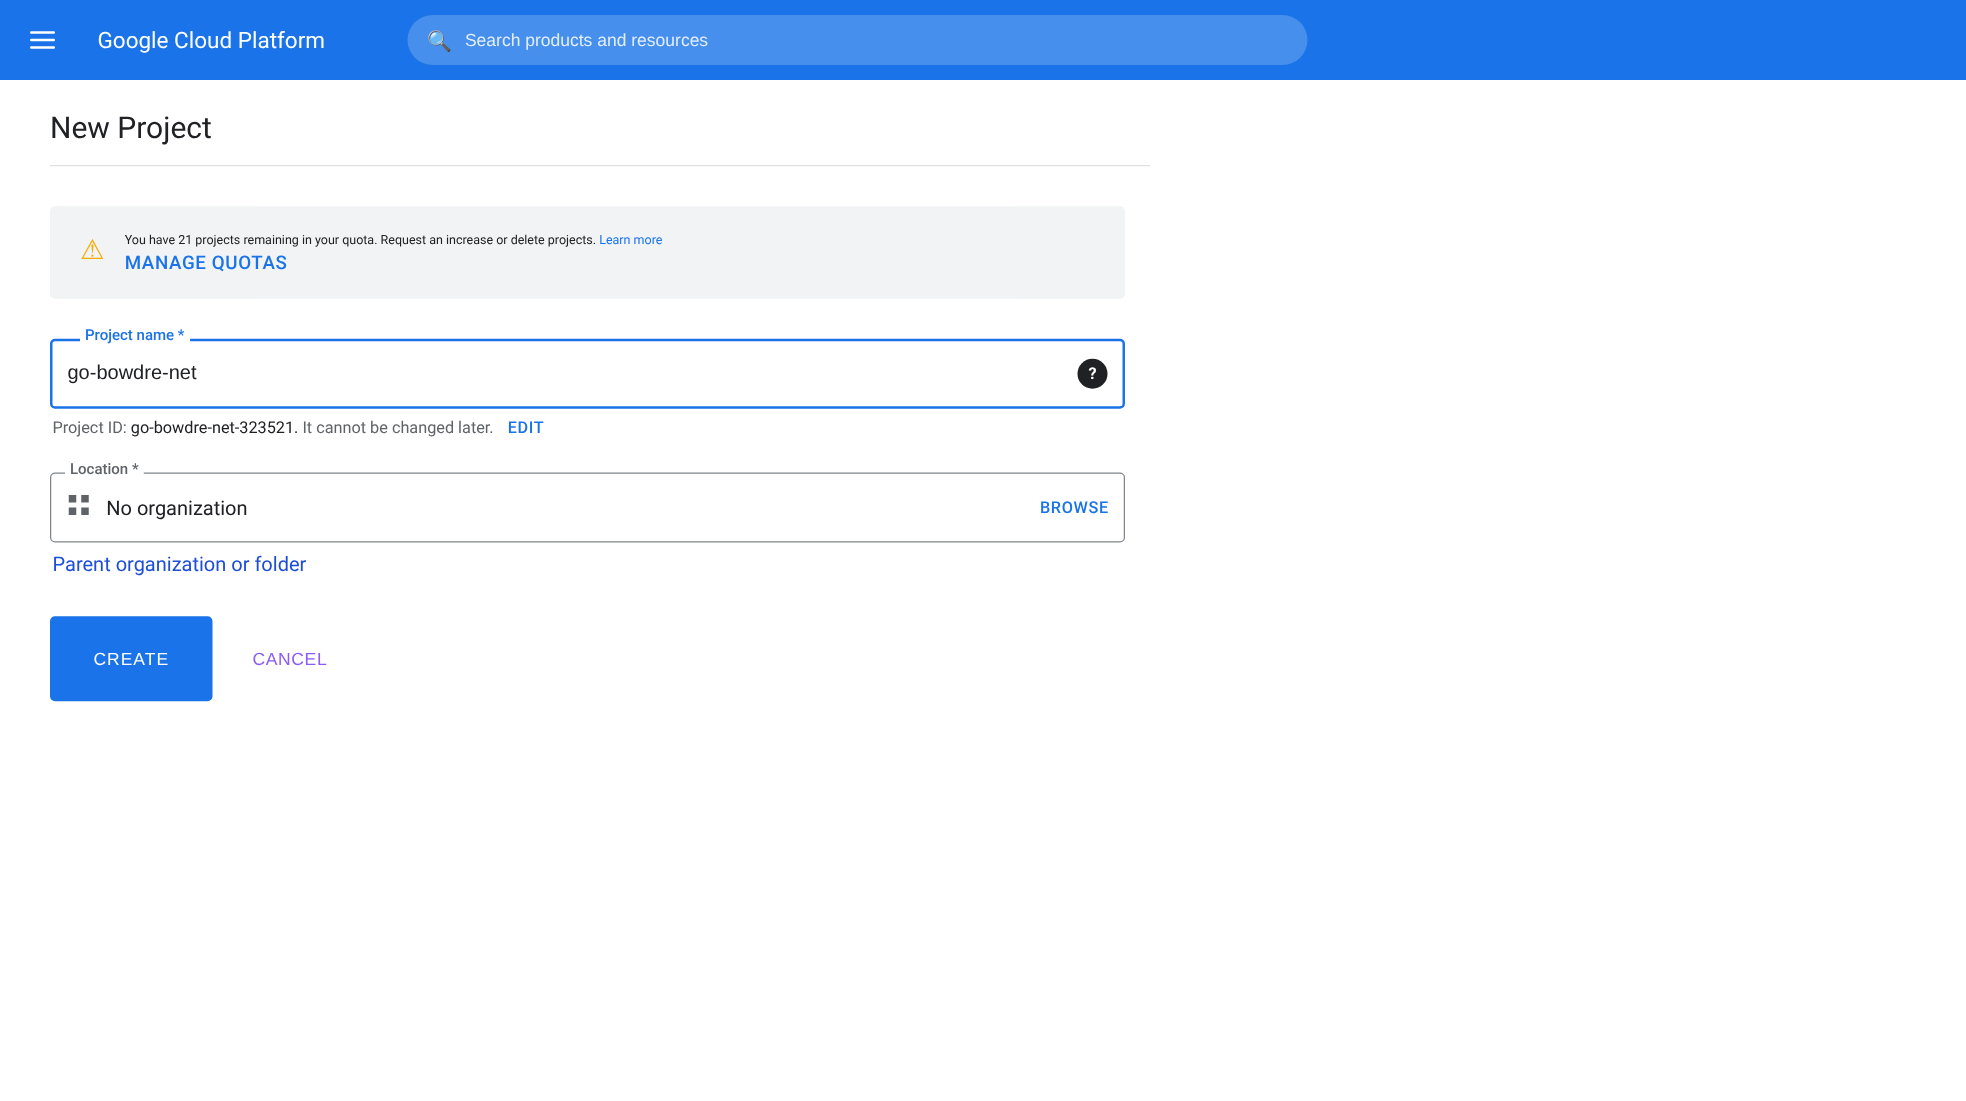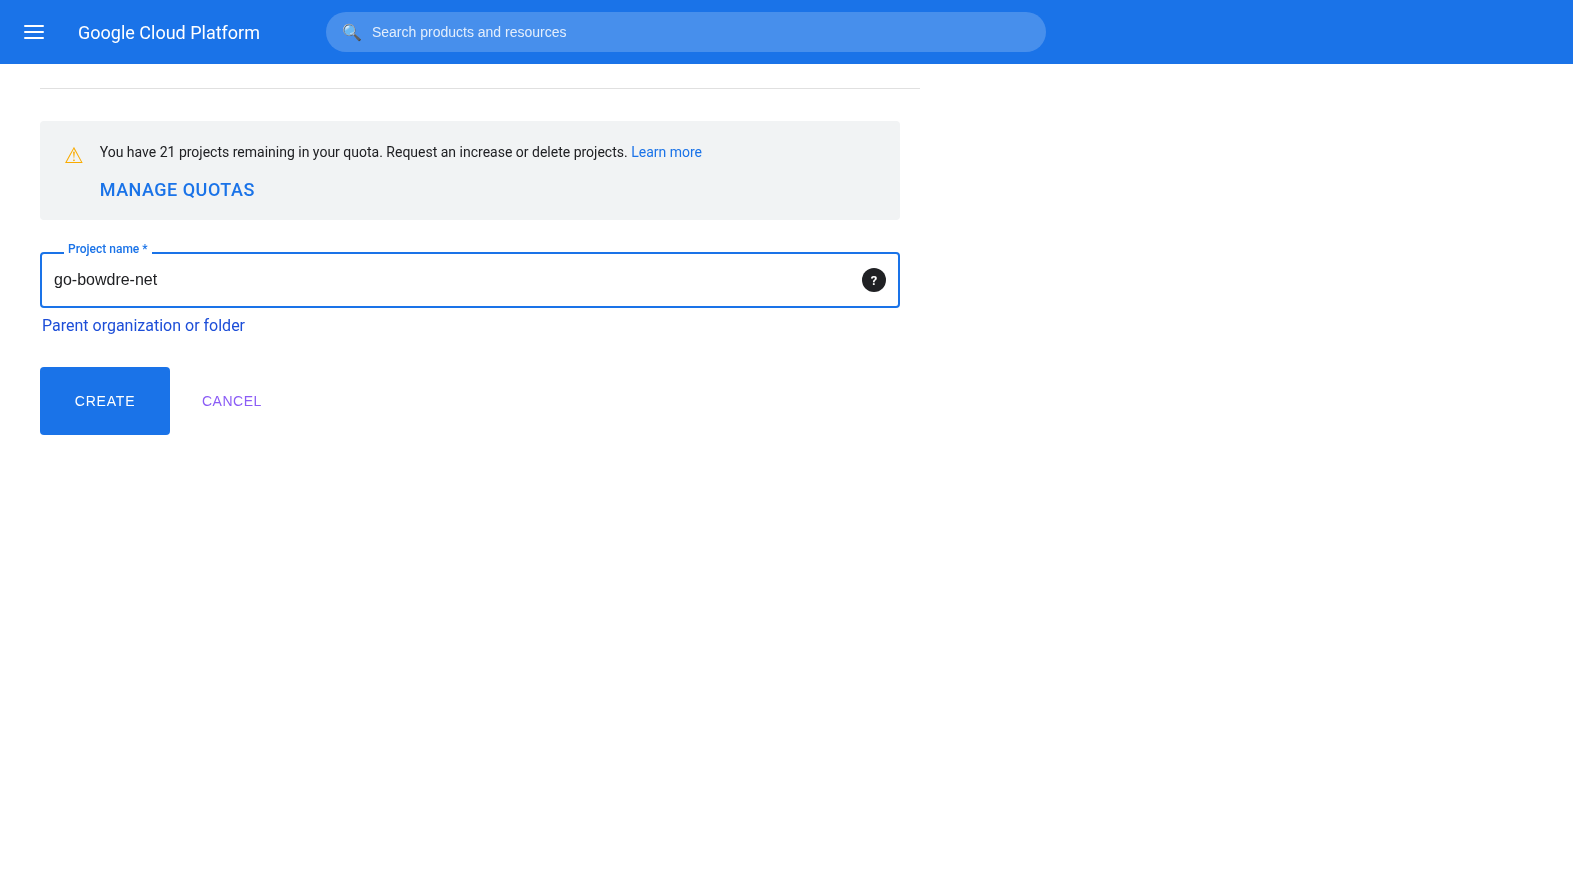--- a/index.html
+++ b/index.html
@@ -95,32 +95,31 @@
     .warning-icon {
       font-size: 22px;
       color: #f9ab00;
       margin-top: 2px;
       flex-shrink: 0;
     }
     .warning-content {
       flex: 1;
     }
     .warning-text {
-      font-size: 14px;
+      font-size: 10px;
       color: #202124;
       line-height: 1.6;
-      margin-bottom: 16px;
     }
     .warning-text a, .learn-more-link {
       color: #1a73e8;
       text-decoration: none;
     }
     .manage-quotas-link {
       color: #1a73e8;
-      font-size: 18px;
+      font-size: 15px;
       font-weight: 500;
       text-decoration: none;
       letter-spacing: 0.5px;
       text-transform: uppercase;
     }
 
     
     .form-section {
       max-width: 860px;
     }
@@ -287,20 +286,21 @@
       <span></span>
   </div>
   <span class="header-title">Google Cloud Platform</span>
   <div class="header-search">
     <span class="header-search-icon">🔍</span>
     <input type="text" placeholder="Search products and resources" style="">
   </div>
 </header>
 
 <main class="page-content">
+  <h1 class="page-title">New Project</h1>
   <hr class="divider">
 
   <div class="warning-box">
     <div class="warning-icon">⚠</div>
     <div class="warning-content">
       <p class="warning-text">
         <span>You have 21 projects remaining in your quota. Request an increase or delete projects.</span>
         <a href="#">Learn more</a>
       </p>
       <a href="#" class="manage-quotas-link">MANAGE QUOTAS</a>
@@ -313,21 +313,45 @@
       <span class="field-label">
         <span>Project name</span>
         <span class="required">*</span>
       </span>
       <div class="project-name-input-wrapper">
         <input type="text" class="project-name-input" value="go-bowdre-net" style="">
         <div class="help-icon">?</div>
       </div>
     </div>
 
-
+    <p class="project-id-line">
+      <span>Project ID:</span>
+      <strong>go-bowdre-net-323521.</strong>
+      <span>It cannot be changed later.</span>
+      <a href="#" class="edit-link">EDIT</a>
+    </p>
+
+    <div class="location-field-wrapper">
+      <span class="location-label">
+        <span>Location</span>
+        <span> *</span>
+      </span>
+      <div class="location-input-wrapper">
+        <span class="location-grid-icon">
+          <svg width="20" height="20" viewBox="0 0 20 20" fill="none" xmlns="http://www.w3.org/2000/svg">
+            <rect x="2" y="2" width="6" height="6" fill="#5f6368"></rect>
+            <rect x="12" y="2" width="6" height="6" fill="#5f6368"></rect>
+            <rect x="2" y="12" width="6" height="6" fill="#5f6368"></rect>
+            <rect x="12" y="12" width="6" height="6" fill="#5f6368"></rect>
+          </svg>
+        </span>
+        <span class="location-text">No organization</span>
+        <a href="#" class="browse-link">BROWSE</a>
+      </div>
+    </div>
     <p class="location-hint">Parent organization or folder</p>
 
     <div class="buttons-row">
       <button class="btn-create">CREATE</button>
       <button class="btn-cancel">CANCEL</button>
     </div>
 
   </div>
 </main>
 

